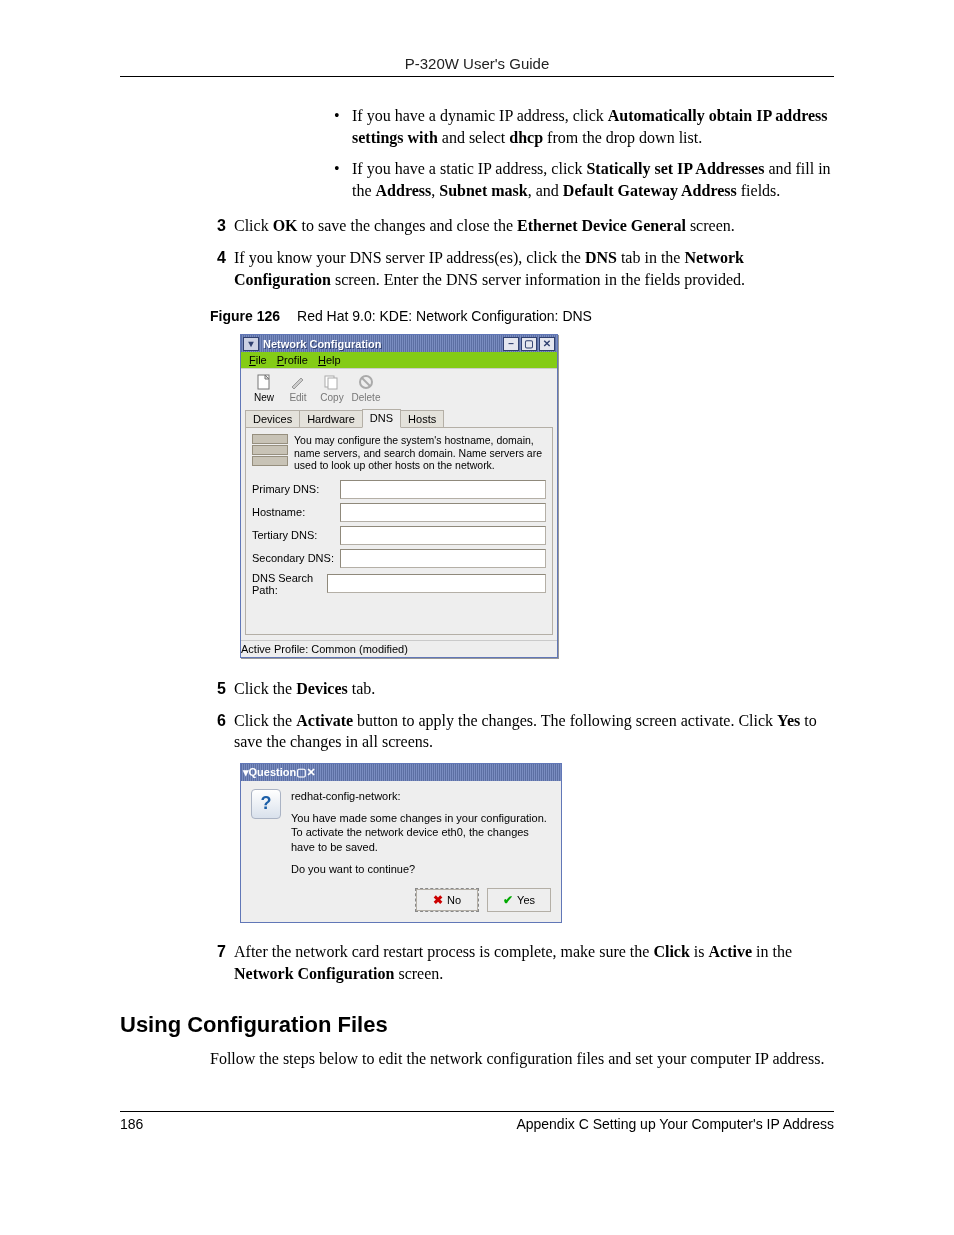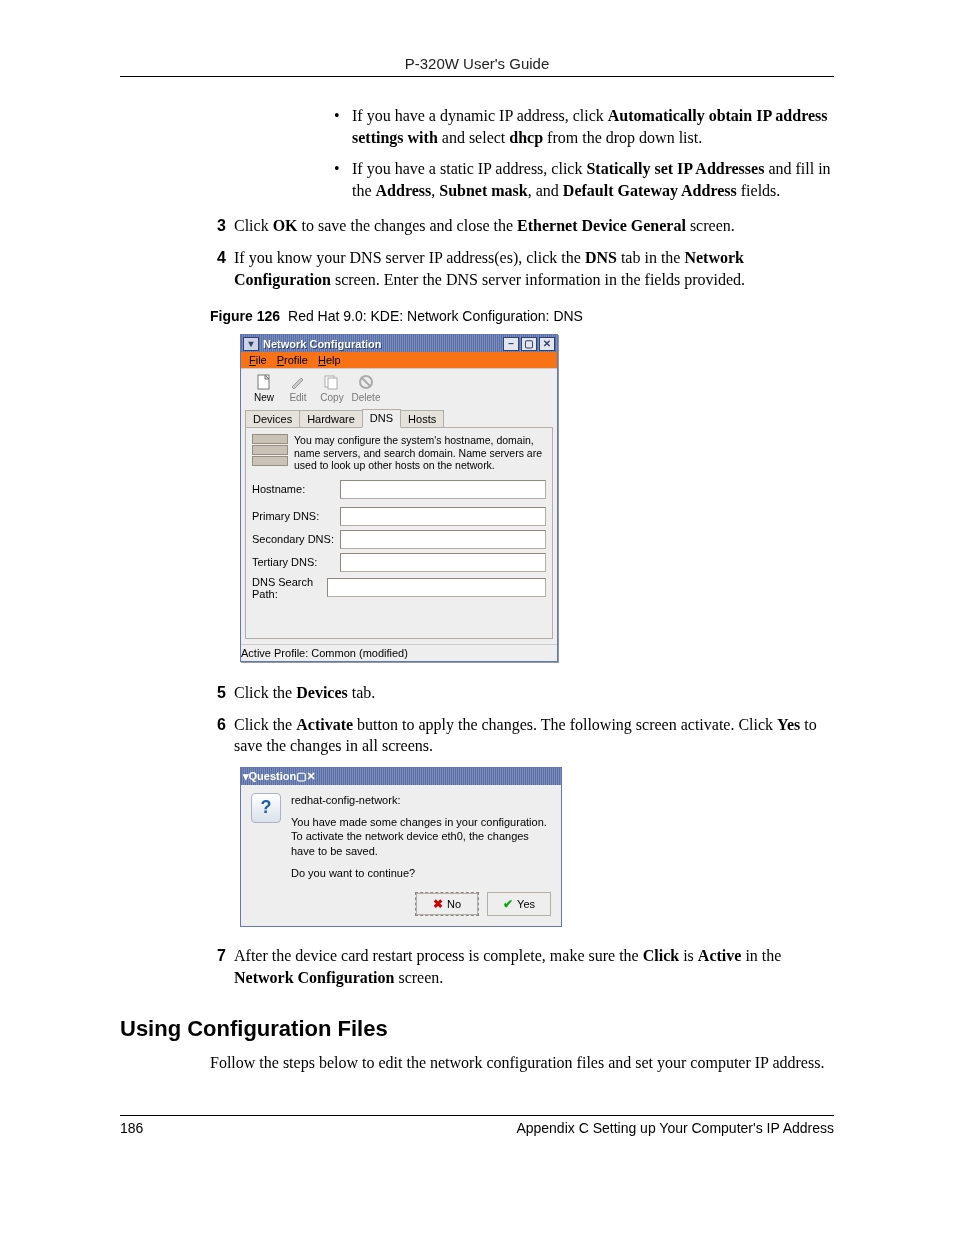--- a/index.html
+++ b/index.html
@@ -32,21 +32,21 @@
   .content {
     margin-left: 90px;
   }
   ul.dashless { list-style: none; padding-left: 0; margin: 0 0 14px 0;}
   ul.dashless li { position: relative; padding-left: 22px; margin-bottom: 10px; line-height: 1.35;}
   ul.dashless li::before { content: "•"; position: absolute; left: 4px; top:0;}
   .numstep { display: flex; gap: 8px; margin: 0 0 10px 0; line-height: 1.35;}
   .numstep .num { font-weight: bold; font-family: Arial, Helvetica, sans-serif; min-width: 16px; text-align: right;}
   .numstep .numbody { flex: 1;}
   .figcaption { font-family: Arial, Helvetica, sans-serif; font-size: 14px; margin: 18px 0 10px 0;}
-  .figcaption .figlabel { font-weight: bold; margin-right: 8px;}
+  .figcaption .figlabel { font-weight: bold; margin-right: 17px;}
   b { font-weight: bold;}
 
   
   .kde-window {
     width: 316px;
     border: 1px solid #6177b7;
     background: #eeeeee;
     box-shadow: 1px 1px 0 #999;
     font-family: Arial, Helvetica, sans-serif;
     font-size: 11px;
@@ -77,21 +77,21 @@
   .kde-titlebar .wbtn {
     width: 14px; height: 12px;
     background: #e4e6ef;
     border: 1px solid #304070;
     margin-left: 2px;
     display:flex; align-items:center; justify-content:center;
     font-size:10px; color:#304070; font-weight:bold;
   }
 
   .kde-menubar {
-    display:flex; gap: 10px; padding: 2px 8px 2px 8px; background: #f97316;
+    display:flex; gap: 10px; padding: 2px 8px 2px 8px; background: #84cc16;
     border-bottom: 1px solid #ccc;
   }
   .kde-menubar span { color: #000;}
   .kde-menubar .ul { text-decoration: underline;}
 
   .kde-toolbar {
     display:flex; padding: 4px 6px; background:#eeeeee;
     align-items: flex-end;
   }
   .kde-tool {
@@ -281,34 +281,34 @@
       </div>
       <div class="kde-tabcontent">
         <div class="dns-desc">
           <div class="svr-icon">
               <div></div>
               <div></div>
               <div></div>
             </div>
           <div class="desc-text">You may configure the system's hostname, domain, name servers, and search domain. Name servers are used to look up other hosts on the network.</div>
         </div>
+        <div class="form-row" style="margin-top:8px;">
+          <label><span class="ul">P</span>rimary DNS:</label>
+          <div class="inp"></div>
+        </div>
         <div class="form-row">
           <label><span class="ul">H</span>ostname:</label>
           <div class="inp"></div>
         </div>
-        <div class="form-row" style="margin-top:8px;">
-          <label><span class="ul">P</span>rimary DNS:</label>
+        <div class="form-row">
+          <label><span class="ul">T</span>ertiary DNS:</label>
           <div class="inp"></div>
         </div>
         <div class="form-row">
           <label><span class="ul">S</span>econdary DNS:</label>
-          <div class="inp"></div>
-        </div>
-        <div class="form-row">
-          <label><span class="ul">T</span>ertiary DNS:</label>
           <div class="inp"></div>
         </div>
         <div class="form-row">
           <label style="width:75px;">DNS Search Path:</label>
           <div class="inp"></div>
         </div>
         <div style="height:28px;"></div>
       </div>
       <div class="kde-statusbar">Active Profile: Common (modified)</div>
     </div>
@@ -347,21 +347,21 @@
           <div class="kbtn">
             <span class="bi green">✔</span>
             <span><span class="ul">Y</span>es</span>
           </div>
         </div>
       </div>
     </div>
 
     <div class="numstep" style="margin-top:18px;">
       <div class="num">7</div>
-      <div class="numbody"><span>After the device card restart process is complete, make sure the </span><b>Click</b><span> is </span><b>Active</b><span> in the </span><b>Network Configuration</b><span> screen.</span></div>
+      <div class="numbody"><span>After the network card restart process is complete, make sure the </span><b>Click</b><span> is </span><b>Active</b><span> in the </span><b>Network Configuration</b><span> screen.</span></div>
     </div>
   </div>
 
   <div class="section-h2">Using Configuration Files</div>
   <div class="section-body">Follow the steps below to edit the network configuration files and set your computer IP address.</div>
 
   <hr class="footer-rule">
   <div class="footer">
     <span>186</span>
     <span>Appendix C Setting up Your Computer's IP Address</span>

